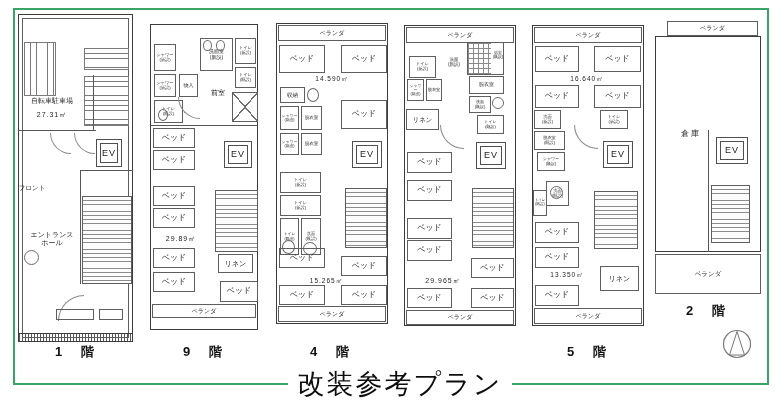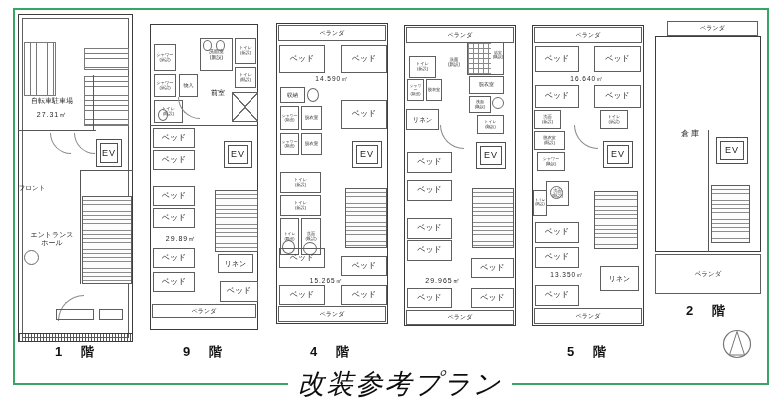--- a/index.html
+++ b/index.html
@@ -29,21 +29,21 @@
       linear-gradient(to bottom right,transparent calc(50% - .6px),#6e6e6e calc(50% - .6px),#6e6e6e calc(50% + .6px),transparent calc(50% + .6px));}
   .grid{background:repeating-linear-gradient(to right,#8a8a8a 0 .7px,transparent .7px 5px),
                    repeating-linear-gradient(to bottom,#8a8a8a 0 .7px,transparent .7px 5px);}
   .circle{border:1px solid #6a6a6a;border-radius:50%;}
   .line{background:#565656;}
   .arc{border-left:1px solid #8a8a8a;border-bottom:1px solid #8a8a8a;border-radius:0 0 0 100%;}
   .floorlabel{font-weight:bold;font-size:13px;letter-spacing:3px;color:#111;}
   .compass svg{display:block;}
   #title{position:absolute;left:288px;top:363px;width:224px;height:42px;background:#ffffff;
          display:flex;align-items:center;justify-content:center;font-size:27px;letter-spacing:2px;
-         color:#0d0d0d;font-weight:500;z-index:5;font-style:italic;}
+         color:#0d0d0d;font-weight:500;z-index:5;}
 </style>
 </head>
 <body>
 
 <div id="page">
   <div id="frame"></div>
   <div id="stage">
       <div class="el plan" style="left: 18px; top: 14px; width: 115px; height: 328px;"></div>
       <div class="el room" style="left: 22px; top: 18px; width: 107px; height: 320px;"></div>
       <div class="el vhatch" style="left: 24px; top: 42px; width: 32px; height: 54px;"></div>

